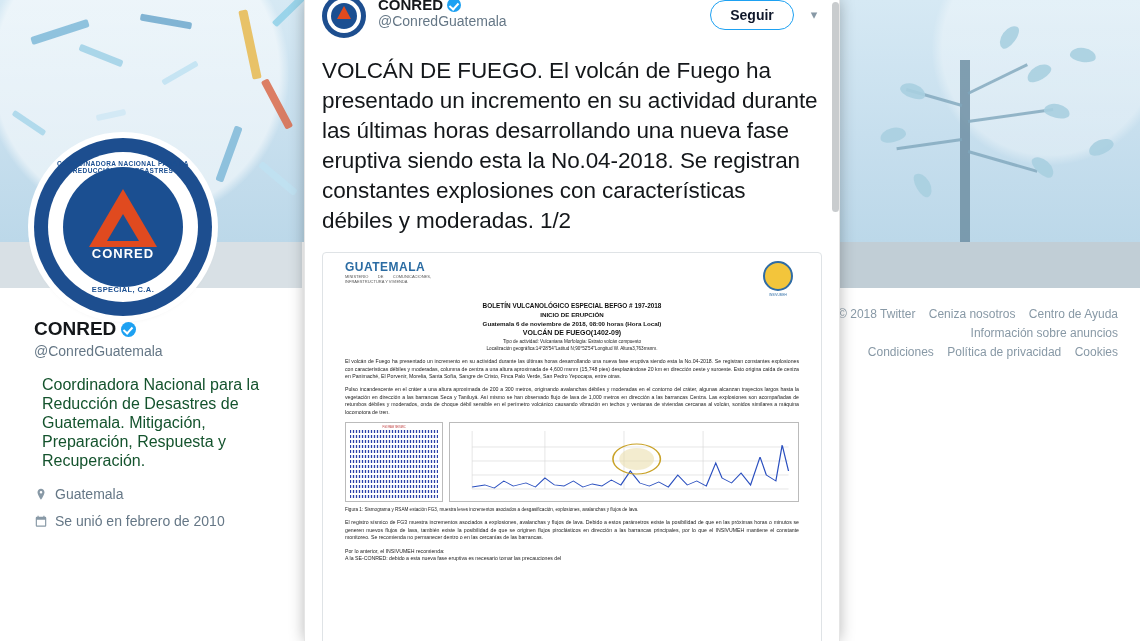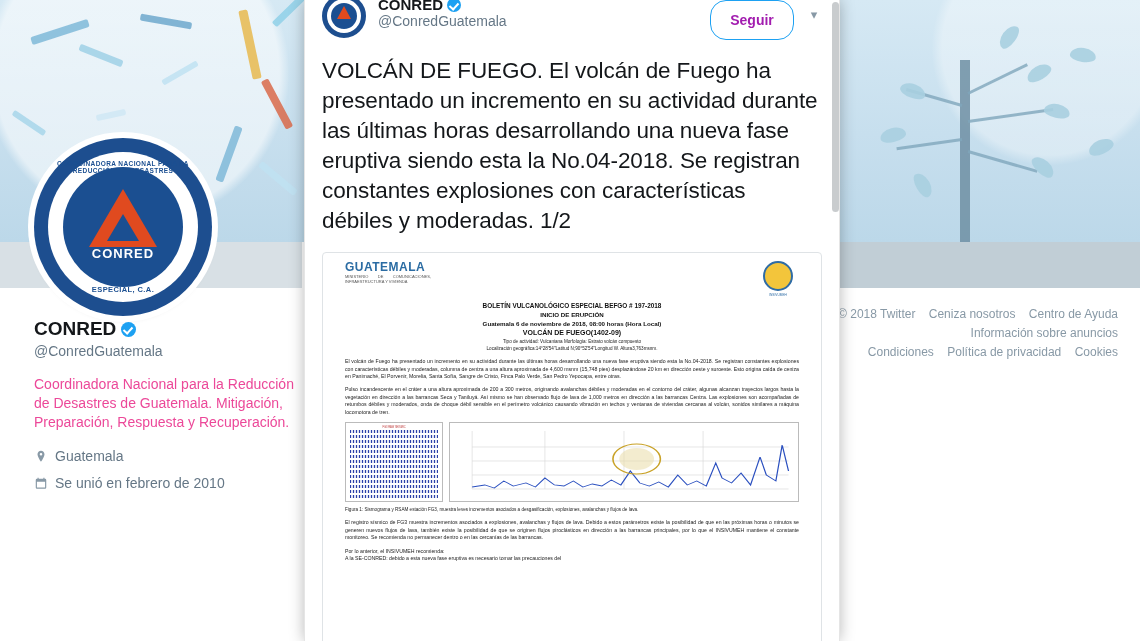--- a/index.html
+++ b/index.html
@@ -169,23 +169,24 @@
     border-width: 0 2px 2px 0;
     transform: rotate(42deg);
   }
   .p-handle {
     margin-top: 3px;
     font-size: 14px;
     color: #657786;
   }
   .p-bio {
     margin-top: 16px;
-    font-size: 14px;
+    font-size: 16px;
     line-height: 19px;
-    color: #ec4899;
+    color: #14532d;
+    margin-left: 8px;
   }
   .p-meta {
     margin-top: 16px;
     font-size: 14px;
     color: #657786;
     display: flex;
     flex-direction: column;
     gap: 11px;
   }
   .p-meta-row {
@@ -299,26 +300,26 @@
     gap: 4px;
   }
   .tw-handle {
     font-size: 14px;
     color: #657786;
   }
   .follow-btn {
     position: absolute;
     right: 46px;
     top: 0;
-    height: 40px;
+    height: 30px;
     min-width: 84px;
     padding: 0 16px;
     border: 1px solid #1da1f2;
     border-radius: 16px;
-    color: #a21caf;
+    color: #0f172a;
     background: #fff;
     font-size: 14px;
     font-weight: bold;
     font-family: "Liberation Sans", sans-serif;
     cursor: pointer;
   }
   .caret-btn {
     position: absolute;
     right: 14px;
     top: 2px;

